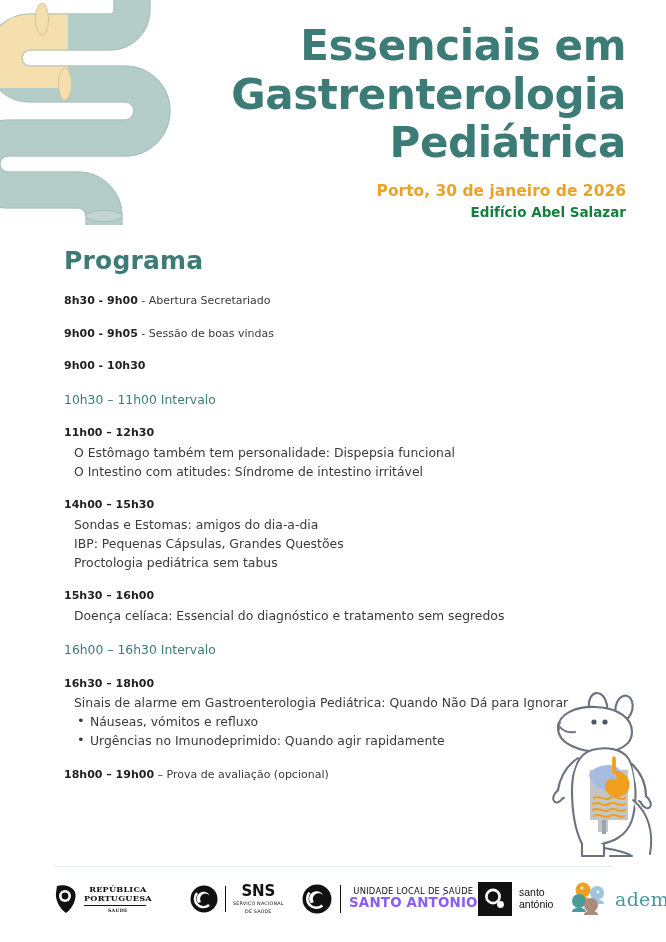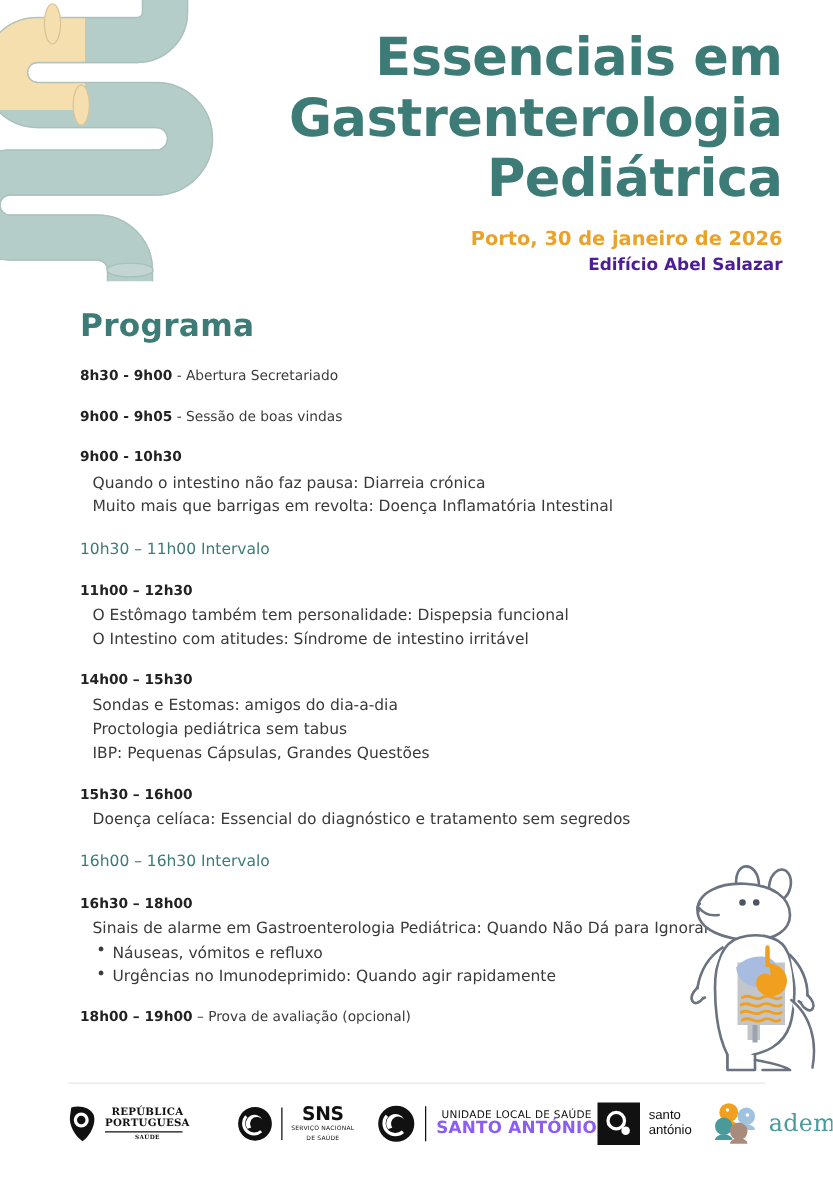--- a/index.html
+++ b/index.html
@@ -46,21 +46,21 @@
   #event-date {
     margin-top: 14px;
     font-size: 15.5px;
     font-weight: bold;
     color: #e9a32b;
   }
   #event-venue {
     margin-top: 4px;
     font-size: 13.5px;
     font-weight: bold;
-    color: #4c1d95;
+    color: #15803d;
   }
 
   
   #programa-section {
     position: absolute;
     left: 64px;
     top: 246px;
     width: 540px;
   }
   #programa-heading {
@@ -258,41 +258,37 @@
   <h2 id="programa-heading">Programa</h2>
   <div id="programa-blocks">
       <div class="program-block">
         <div class="block-time"><span>8h30 - 9h00</span><span class="inline-desc">  - Abertura Secretariado</span></div>
       </div>
       <div class="program-block">
         <div class="block-time"><span>9h00 - 9h05</span><span class="inline-desc"> - Sessão de boas vindas</span></div>
       </div>
       <div class="program-block">
         <div class="block-time"><span>9h00 - 10h30</span></div>
-        <ul class="block-items">
-          <li>Quando o intestino não faz pausa: Diarreia crónica</li>
-          <li>Muito mais que barrigas em revolta: Doença Inflamatória Intestinal</li>
-        </ul>
       </div>
       <div class="break-block">
         <div class="break-label">10h30 – 11h00 Intervalo</div>
       </div>
       <div class="program-block">
         <div class="block-time"><span>11h00 – 12h30</span></div>
         <ul class="block-items">
           <li>O Estômago também tem personalidade: Dispepsia funcional</li>
           <li>O Intestino com atitudes: Síndrome de intestino irritável</li>
         </ul>
       </div>
       <div class="program-block">
         <div class="block-time"><span>14h00 – 15h30</span></div>
         <ul class="block-items">
           <li>Sondas e Estomas: amigos do dia-a-dia</li>
+          <li>IBP: Pequenas Cápsulas, Grandes Questões</li>
           <li>Proctologia pediátrica sem tabus</li>
-          <li>IBP: Pequenas Cápsulas, Grandes Questões</li>
         </ul>
       </div>
       <div class="program-block">
         <div class="block-time"><span>15h30 – 16h00</span></div>
         <ul class="block-items">
           <li>Doença celíaca: Essencial do diagnóstico e tratamento sem segredos</li>
         </ul>
       </div>
       <div class="break-block">
         <div class="break-label">16h00 – 16h30 Intervalo</div>

